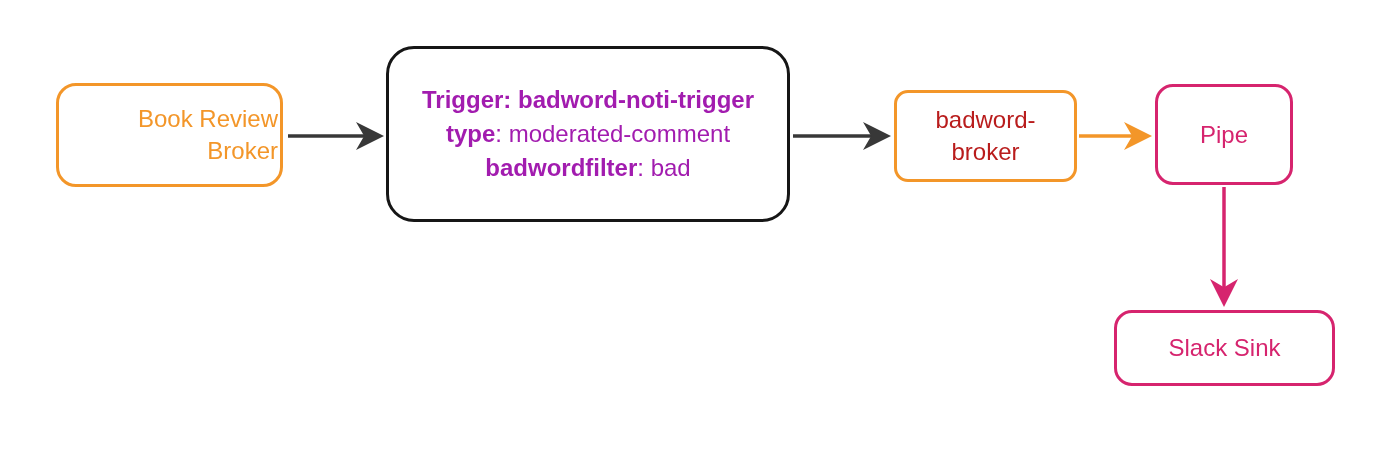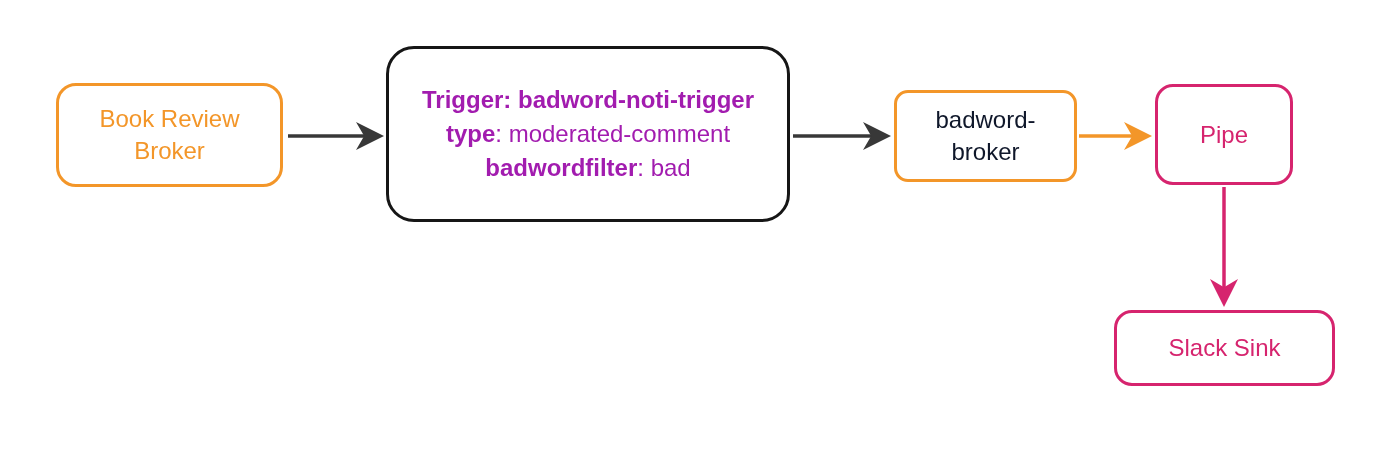--- a/index.html
+++ b/index.html
@@ -35,37 +35,38 @@
     font-size: 24px;
     line-height: 32px;
   }
   .node-book {
     left: 56px; top: 83px;
     width: 227px; height: 104px;
     border: 3px solid #F39629;
     border-radius: 20px;
     color: #F39629;
     padding: 0 2px;
+    text-align: right;
   }
   .node-trigger {
     left: 386px; top: 46px;
     width: 404px; height: 176px;
     border: 3.5px solid #161616;
     border-radius: 28px;
     color: #a21caf;
     line-height: 34px;
   }
   .node-trigger .t-line { white-space: nowrap; }
   .node-trigger .b { font-weight: bold; }
   .node-badword {
     left: 894px; top: 90px;
     width: 183px; height: 92px;
     border: 3px solid #F39629;
     border-radius: 14px;
-    color: #0f172a;
+    color: #b91c1c;
     padding: 0 12px;
   }
   .node-pipe {
     left: 1155px; top: 84px;
     width: 138px; height: 101px;
     border: 3px solid #D6246E;
     border-radius: 18px;
     color: #D6246E;
     text-align: right;
   }

